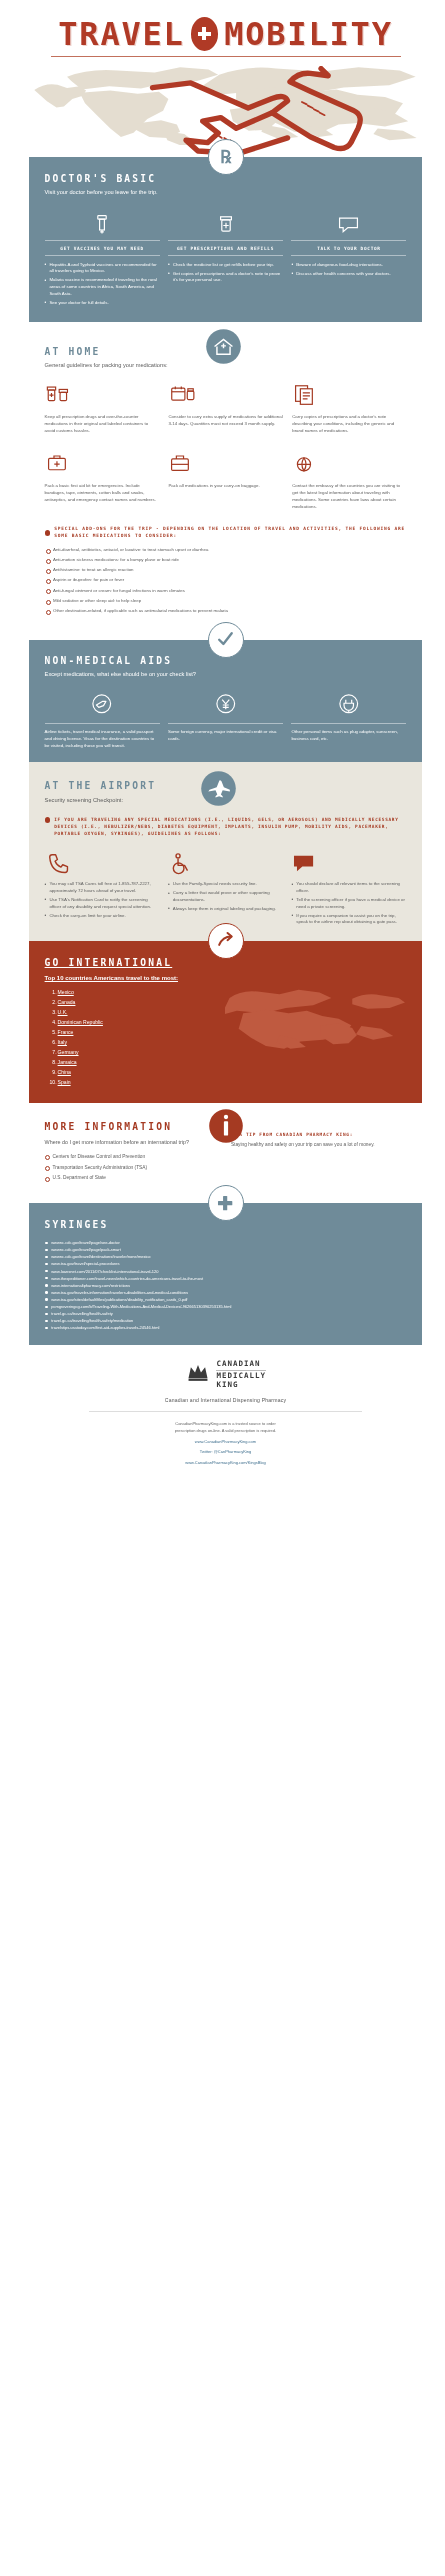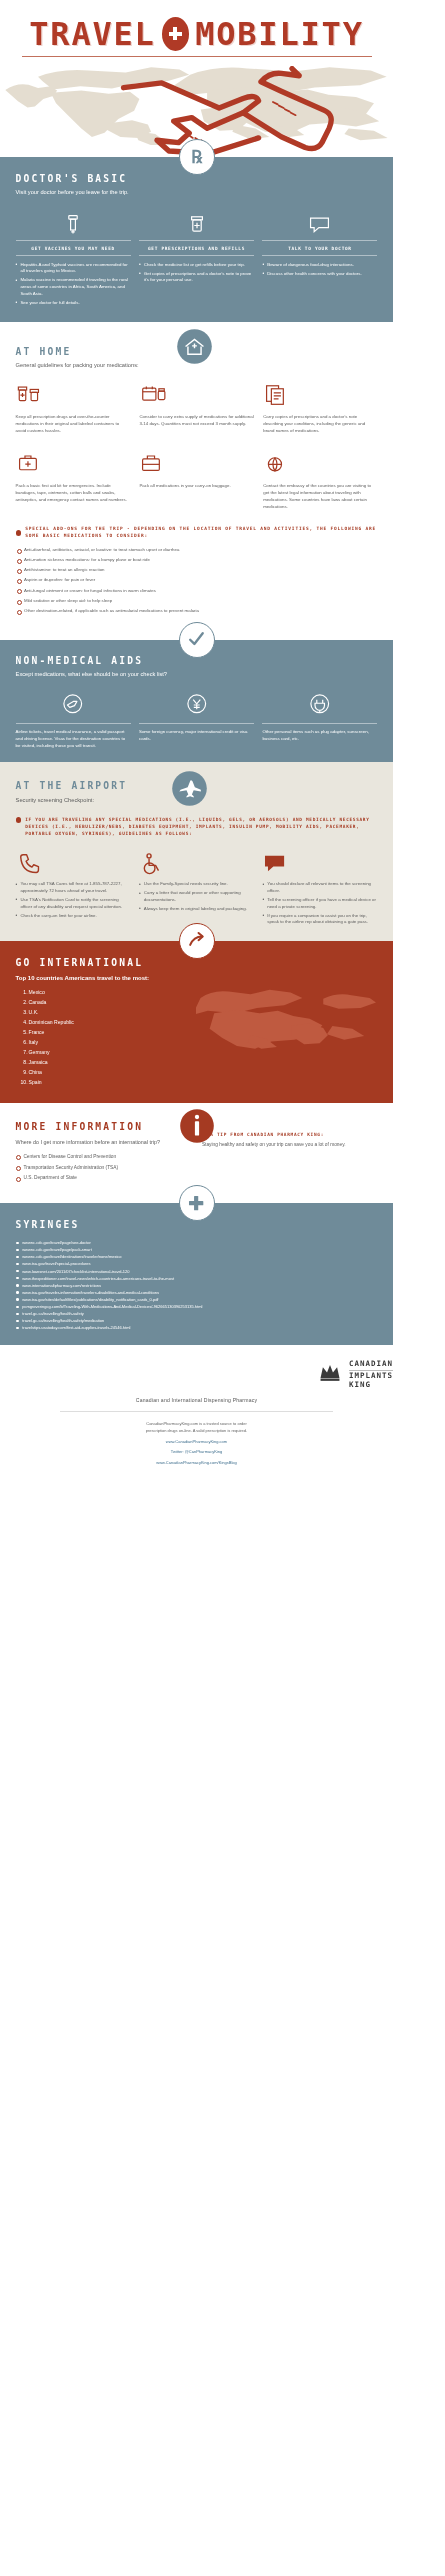--- a/index.html
+++ b/index.html
@@ -3,21 +3,21 @@
 <meta charset="utf-8">
 <style>
   * { box-sizing: border-box; margin: 0; padding: 0; }
   html, body { background: #ffffff; }
   body {
     width: 445px;
     font-family: "Liberation Sans", sans-serif;
     color: #333;
     -webkit-font-smoothing: antialiased;
   }
-  .page { width: 393px; position: relative; overflow: hidden; }
+  .page { width: 393px; position: relative; overflow: hidden; margin-left: 29px; }
 
   
   .hero { background:#fff; padding: 10.8px 0 0 0; position: relative; }
   .hero-title {
     text-align: center;
     font-family: "DejaVu Sans Mono", monospace;
     font-weight: bold;
     font-size: 32px;
     letter-spacing: 1.8px;
     color: #b03a26;
@@ -121,21 +121,21 @@
     font-size: 4.4px; letter-spacing: 0.7px; line-height:1.55;
   }
   .notice .dot { width:5.4px;height:5.4px;border-radius:50%;background:#fff;flex:none;margin-top:0.6px; }
 
   .acols { display:flex; gap:8.4px; margin-top: 12px; }
   .acol  { flex:1 1 0; }
   .acol-ico { height:26px; display:flex; align-items:flex-end; margin-bottom:6px; }
 
   
   .gi-wrap { display:flex; }
-  .gi-left { flex: 0 0 180px; }
+  .gi-left { flex: 0 0 180px; text-decoration: underline; }
   .gi-sub { font-size: 6px; line-height:1.45; margin-top: 6px; font-weight:bold; }
   .gi-list { list-style:none; margin-top: 6px; counter-reset: gi; }
   .gi-list li {
     font-size: 5.1px; line-height: 1.95; padding-left: 13px; position:relative;
   }
   .gi-list li:before {
     counter-increment: gi; content: counter(gi) ".";
     position:absolute; left:2.4px; width:9.6px; text-align:right;
   }
   .gi-right { flex:1; position:relative; }
@@ -168,21 +168,21 @@
     font-size: 4px; line-height: 1.78; padding-left: 6.6px; position:relative;
     color:#ffffff; word-break: break-all;
   }
   .src-list li:before {
     content:""; position:absolute; left:0.6px; top:2.4px; width:2.4px;height:2.4px;
     border-radius:50%; background:#ffffff;
   }
 
   
   .footer { background:#fff; padding: 12px 0 15.6px; text-align:center; }
-  .brand { display:flex; align-items:center; justify-content:flex-end; gap:5.4px; }
+  .brand { display:flex; align-items:center; justify-content:center; gap:5.4px; }
   .brand-txt { text-align:left; }
   .brand-name {
     font-family:"DejaVu Sans Mono", monospace; font-weight:bold;
     font-size: 7.5px; letter-spacing: 1px; color:#3a3a3a; line-height:1.15;
   }
   .brand-rule { height:0.6px; background:#bbb; margin: 1.8px 0; }
   .footer-tag { font-size: 5.1px; color:#555; margin-top: 7.2px; letter-spacing:0.2px; }
   .footer-rule { height:0.6px; background:#ddd; margin: 8.4px 60px; }
   .footer-legal { font-size: 4px; line-height:1.75; color:#666; }
   .footer-links { font-size: 4px; line-height:1.75; color:#3f6f8e; margin-top: 3.6px; }
@@ -627,21 +627,21 @@
     <div class="brand">
       <span>
         <svg width="26" height="24" viewBox="0 0 44 40">
           <path d="M6 30 L10 12 L17 21 L22 8 L27 21 L34 12 L38 30z" fill="#3a3a3a"></path>
           <rect x="6" y="31" width="32" height="4" fill="#3a3a3a"></rect>
         </svg>
       </span>
       <span class="brand-txt">
         <span class="brand-name">CANADIAN</span>
         <span class="brand-rule" style="display:block"></span>
-        <span class="brand-name" style="display:block">IMPLANTS</span>
+        <span class="brand-name" style="display:block">MEDICALLY</span>
         <span class="brand-name k" style="display:block">KING</span>
       </span>
     </div>
     <div class="footer-tag">Canadian and International Dispensing Pharmacy</div>
     <div class="footer-rule"></div>
     <div class="footer-legal">CanadianPharmacyKing.com is a trusted source to order</div>
     <div class="footer-legal">prescription drugs on-line. A valid prescription is required.</div>
     <div class="footer-links">www.CanadianPharmacyKing.com</div>
     <div class="footer-links">Twitter: @CanPharmacyKing</div>
     <div class="footer-links">www.CanadianPharmacyKing.com/KingsBlog</div>

